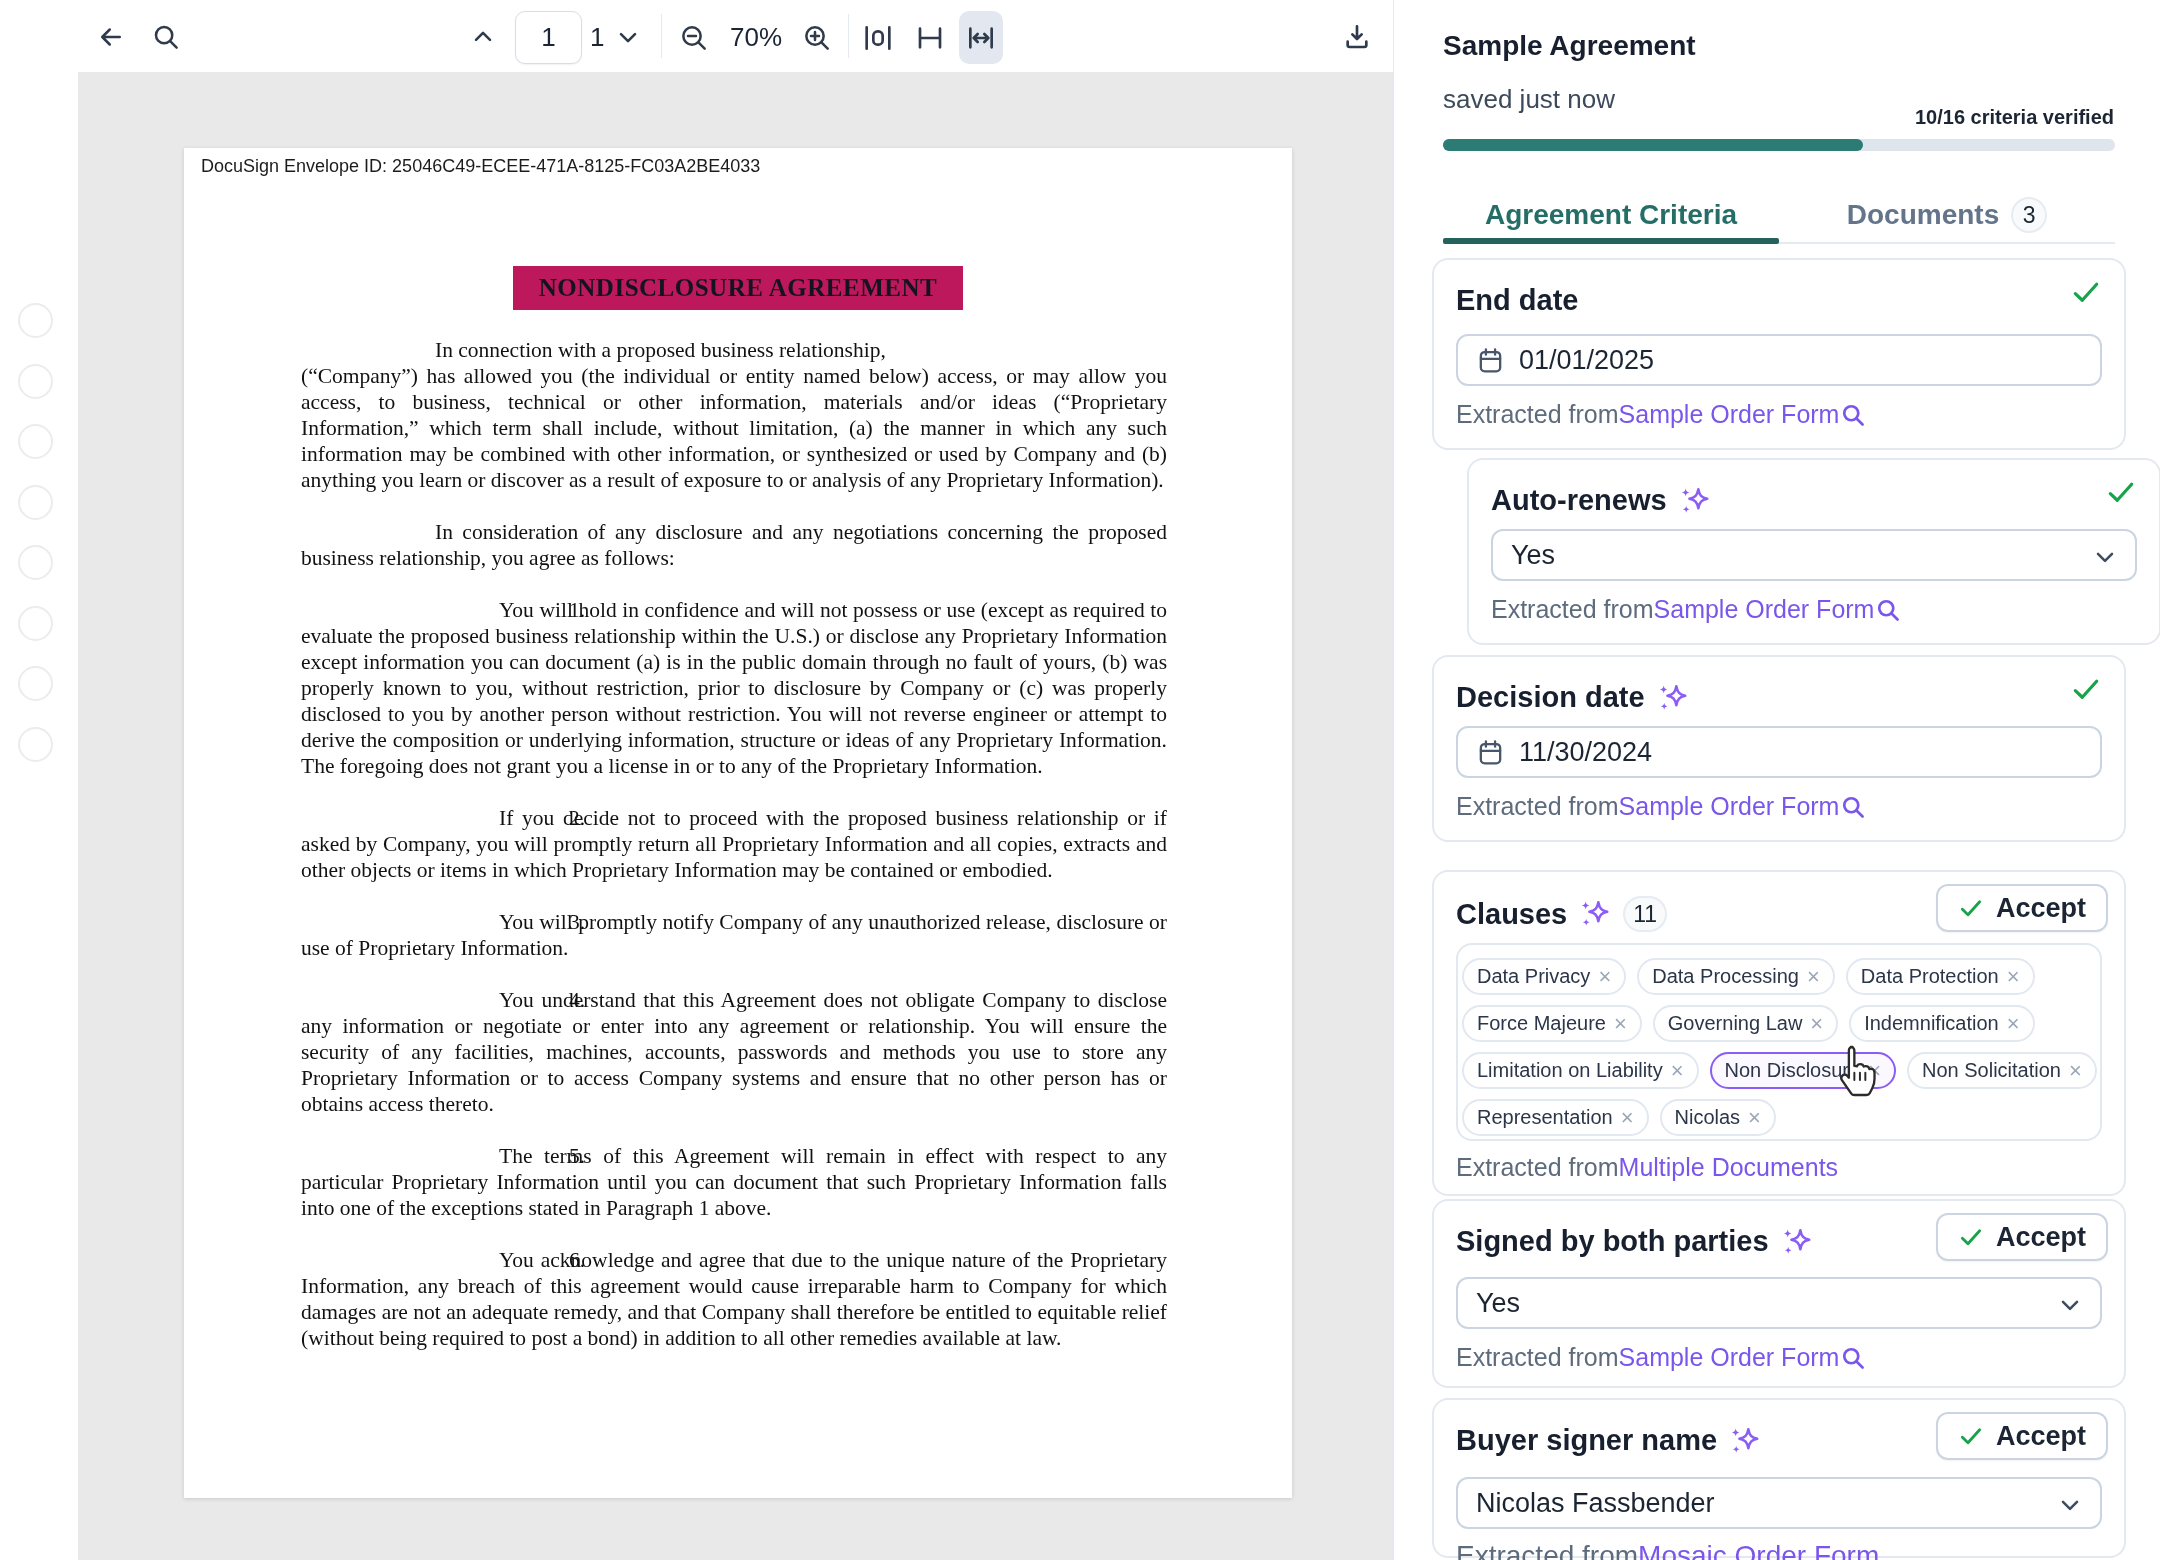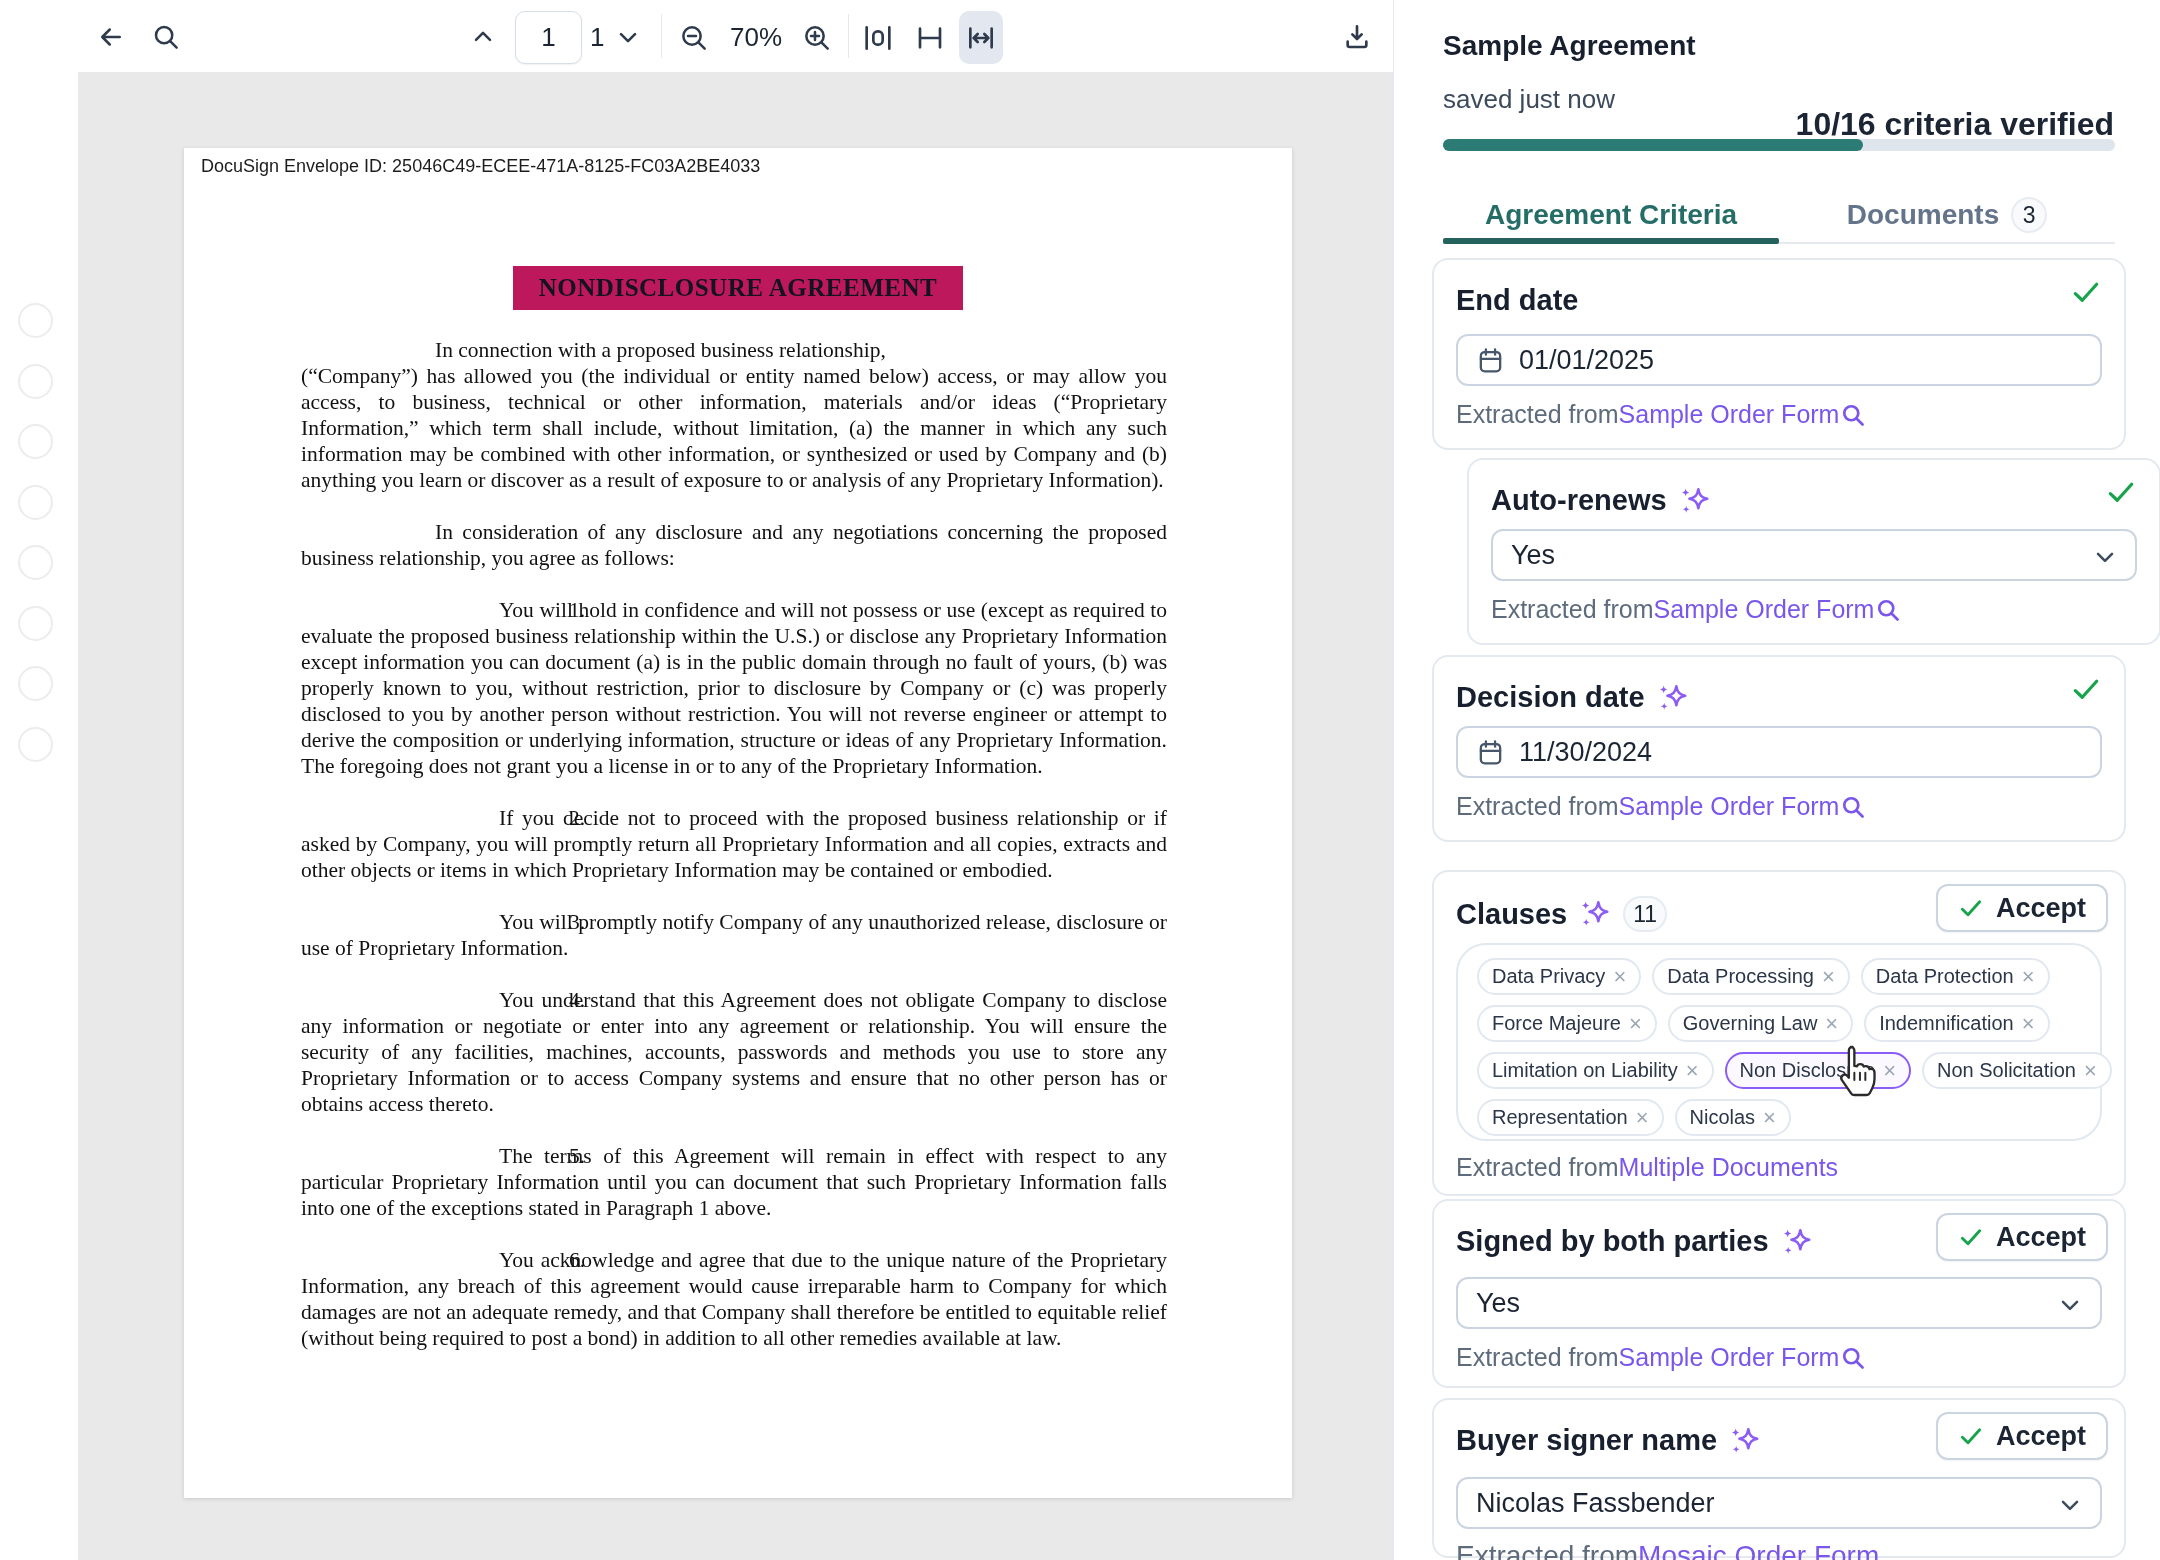--- a/index.html
+++ b/index.html
@@ -28,21 +28,21 @@
   #envelope-id { position:absolute; left:17px; top:8px; font:18px "Liberation Sans",sans-serif; color:#1c1c1c; }
   #doc-title-row { position:absolute; left:0; top:118px; width:100%; text-align:center; }
   #doc-title { display:inline-block; background:#be185d; padding:8px 26px; font:bold 25px "Liberation Serif",serif; color:#141420; letter-spacing:.5px; }
   #doc-body { position:absolute; left:117px; top:189px; width:866px; }
   #doc-body p { margin:0 0 26px 0; text-align:justify; text-indent:134px; font:21.5px/26px "Liberation Serif",serif; color:#121212; }
   #doc-body .pnum { display:inline-block; width:64px; }
   
   #panel { position:absolute; left:1393px; top:0; width:767px; height:1560px; background:#fff; border-left:1px solid #E6E9EE; }
   #panel-title { position:absolute; left:49px; top:30px; font-size:28px; font-weight:bold; color:#18202F; }
   #saved-text { position:absolute; left:49px; top:84px; font-size:26px; color:#3C4A5C; }
-  #verified-text { position:absolute; right:46px; top:106px; font-size:32px; font-weight:600; color:#1B2533; }
+  #verified-text { position:absolute; right:46px; top:106px; font-size:20px; font-weight:600; color:#1B2533; }
   #progress-track { position:absolute; left:49px; top:139px; width:672px; height:12px; border-radius:7px; background:#DFE5EC; }
   #progress-fill { height:12px; border-radius:7px; background:#2C7B74; }
   
   #tabs { position:absolute; left:49px; top:186px; width:672px; height:58px; display:flex; }
   .tab { flex:1; display:flex; align-items:center; justify-content:center; gap:12px; cursor:pointer;
          font-size:28px; font-weight:600; color:#64748B; }
   .tab.active { color:#256E68; }
   #tab-underline-base { position:absolute; left:49px; top:242px; width:672px; height:2px; background:#E5EAF0; }
   #tab-underline-active { position:absolute; left:49px; top:238px; width:336px; height:6px; background:#24625E; border-radius:2px; }
   .count-badge { min-width:36px; height:36px; padding:0 8px; border-radius:18px; background:#F8FAFC; border:2px solid #E7ECF2;
@@ -56,21 +56,21 @@
         background:#fff; border:2px solid #CBD5E1; border-radius:12px; box-shadow:0 1px 2px rgba(16,24,40,.05);
         font-size:27px; font-weight:600; color:#1B2533; cursor:pointer; }
   .field { position:absolute; left:22px; right:22px; height:52px; border:2px solid #CBD5E1; border-radius:12px;
         display:flex; align-items:center; gap:14px; padding:0 18px; background:#fff; cursor:pointer; }
   .fval { font-size:27px; color:#1B2533; }
   .field .chev { position:absolute; right:16px; top:12px; }
   .extract { position:absolute; left:22px; display:flex; align-items:center; font-size:25px; color:#5D6B7C; white-space:nowrap; }
   .extract a { color:#7A57EA; text-decoration:none; cursor:pointer; }
   .extract.big { font-size:28px; }
   
-  .tagbox { position:absolute; left:22px; right:22px; border:2px solid #E2E8F0; border-radius:30px; padding:13px 19px; }
+  .tagbox { position:absolute; left:22px; right:22px; border:2px solid #E2E8F0; border-radius:16px; padding:13px 4px; }
   .tagrow { display:flex; flex-wrap:nowrap; gap:11px; margin-bottom:10px; }
   .tagrow:last-child { margin-bottom:0; }
   .chip { display:inline-flex; align-items:center; gap:8px; height:37px; padding:0 13px; background:#fff;
         border:2px solid #E2E8F0; border-radius:19px; font-size:20px; color:#2B3648; cursor:pointer; white-space:nowrap; }
   .chip .chip-x { font-size:22px; color:#9AA6B5; line-height:1; cursor:pointer; }
   .chip.hl { border-color:#8B5CF6; background:#FBF8FF; }
   #hand-cursor { position:absolute; left:1832px; top:1044px; z-index:20; pointer-events:none; }
 </style>
 </head>
 <body>

